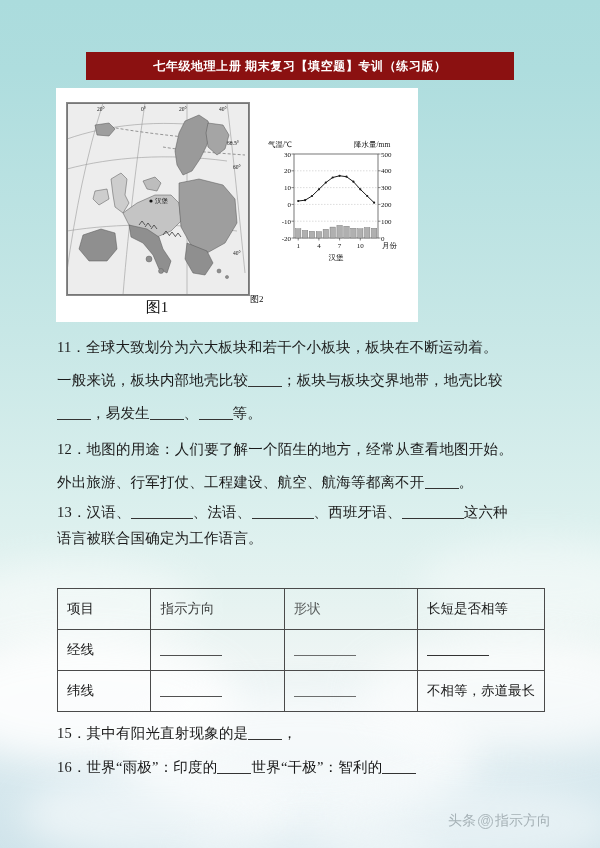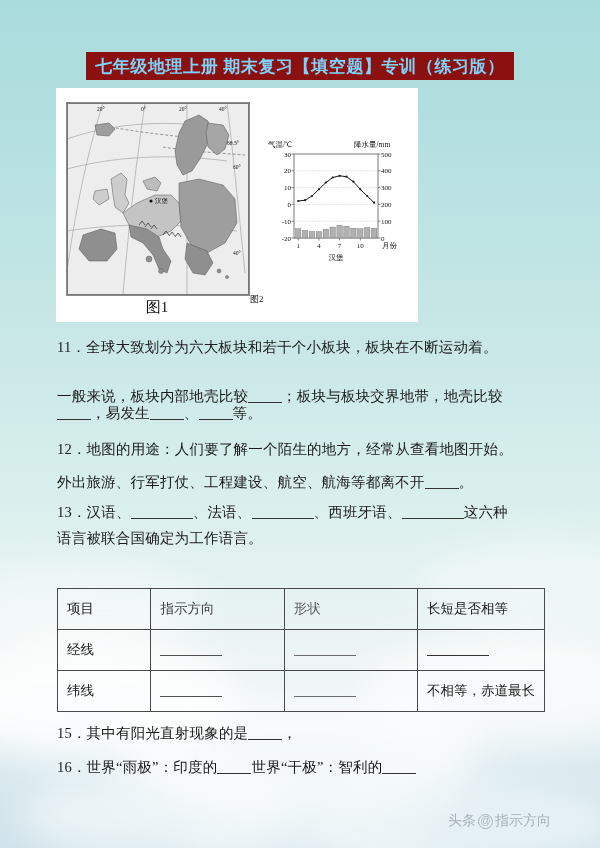--- a/index.html
+++ b/index.html
@@ -52,22 +52,22 @@
   .c8 { left: 180px;  top: 820px; width: 260px; height: 70px;  opacity: .35; }
 
   
   #title-banner {
     position: absolute;
     left: 86px;
     top: 52px;
     width: 428px;
     height: 28px;
     background: #8b1111;
-    color: #7dd3fc;
-    font-size: 17px;
+    color: #ffffff;
+    font-size: 12px;
     font-weight: bold;
     letter-spacing: .6px;
     display: flex;
     align-items: center;
     justify-content: center;
     white-space: nowrap;
     font-family: "Liberation Serif", "DejaVu Serif", serif;
   }
 
   
@@ -350,21 +350,21 @@
         </g>
         <text x="116" y="110" font-size="7.5" fill="#111" font-family="Liberation Serif, serif">月份</text>
         <text x="70" y="122" font-size="7.5" fill="#111" font-family="Liberation Serif, serif" text-anchor="middle">汉堡</text>
       </svg>
     </div>
     <div id="fig2-cap">图2</div>
   </div>
 
   <div class="qline" style="top:338px;">11．全球大致划分为六大板块和若干个小板块，板块在不断运动着。</div>
 
-  <div class="qline" style="top:371px;margin-top:16px;">一般来说，板块内部地壳比较<span class="blank-s"></span>；板块与板块交界地带，地壳比较</div>
+  <div class="qline" style="top:371px;">一般来说，板块内部地壳比较<span class="blank-s"></span>；板块与板块交界地带，地壳比较</div>
 
   <div class="qline" style="top:404px;"><span class="blank-s"></span>，易发生<span class="blank-s"></span>、<span class="blank-s"></span>等。</div>
 
   <div class="qline" style="top:440px;">12．地图的用途：人们要了解一个陌生的地方，经常从查看地图开始。</div>
 
   <div class="qline" style="top:473px;">外出旅游、行军打仗、工程建设、航空、航海等都离不开<span class="blank-s"></span>。</div>
 
   <div class="qline" style="top:503px;">13．汉语、<span class="blank-m"></span>、法语、<span class="blank-m"></span>、西班牙语、<span class="blank-m"></span>这六种</div>
 
   <div class="qline" style="top:529px;">语言被联合国确定为工作语言。</div>

